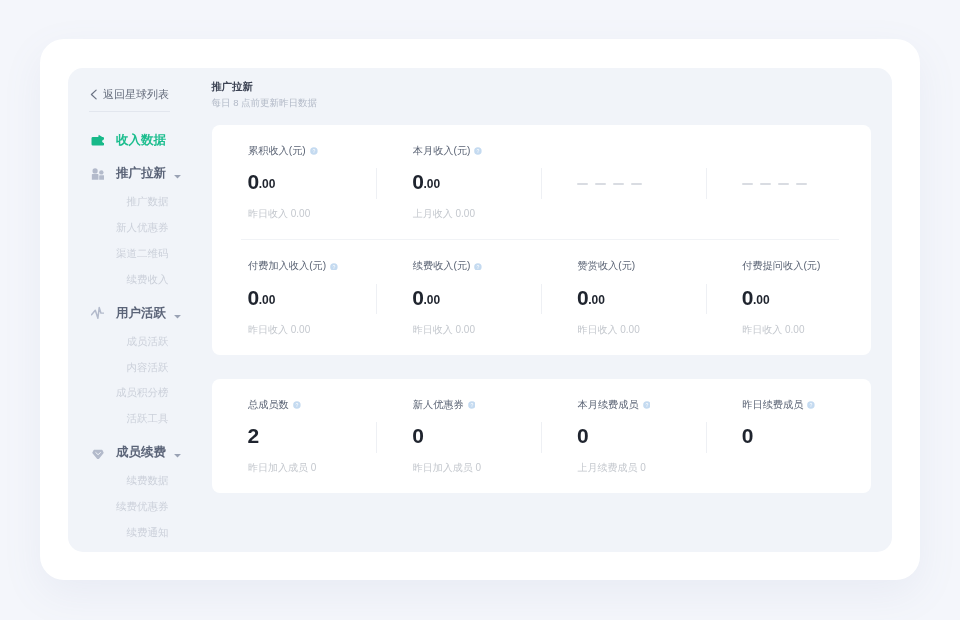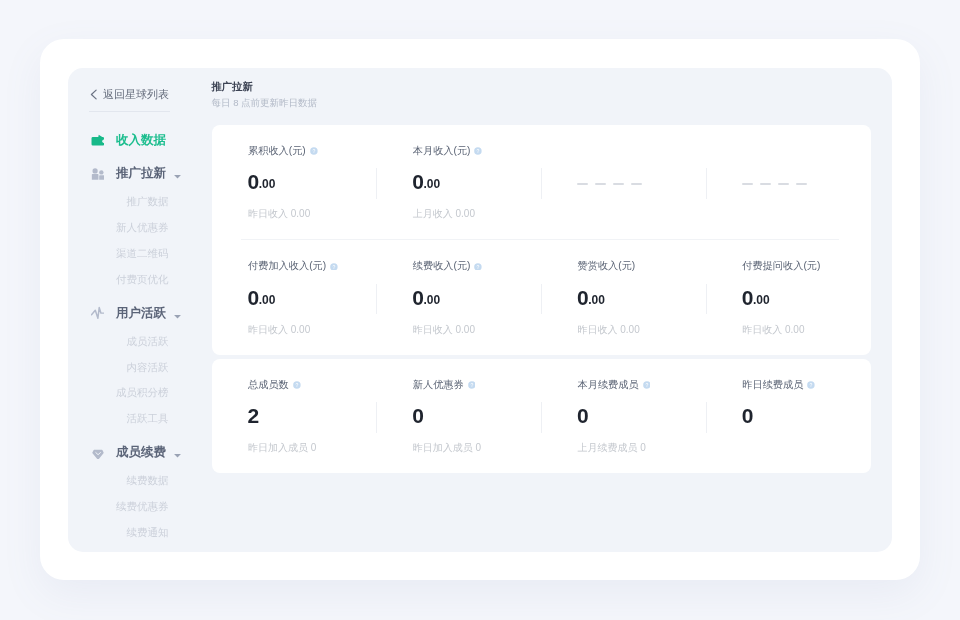--- a/index.html
+++ b/index.html
@@ -36,21 +36,21 @@
   .nav-item.active .lbl { color:#1bbd8e; }
   .nav-item .caret { margin-left:7px; width:9px; height:9px; display:block;}
   .sub-item { position:absolute; left:0; width:91.6px; font-size:10.5px; color:#cbd0da; height:16px;
               line-height:16px; text-align:right; cursor:pointer; letter-spacing:0; white-space:nowrap;}
 
   
   .content { flex:1; position:relative; padding:0 21.5px 0 4.5px; overflow:hidden; }
   .pg-title { position:absolute; left:4.5px; top:12.5px; font-size:10.3px; color:#3c4354; font-weight:700; letter-spacing:0; line-height:11px;}
   .pg-sub { position:absolute; left:4.5px; top:30px; font-size:9.5px; color:#b2b9c7; letter-spacing:0; line-height:10px;}
 
-  .card { background:#fff; border-radius:8px; margin-top:4px; }
+  .card { background:#fff; border-radius:8px; margin-top:24px; }
   .card.first { margin-top:56.5px; }
   .mrow { display:flex; position:relative; height:114.5px; }
   .mcell { flex:1; position:relative; padding-left:36.5px; }
   .mlabel { position:absolute; left:36.5px; top:20px; display:flex; align-items:center; gap:4px;
             font-size:10.2px; color:#5b6475; font-weight:500; letter-spacing:0; line-height:12px; white-space:nowrap;}
   .qm { width:7.8px; height:7.8px; flex:0 0 7.8px; display:block; margin-top:1px;}
   .mvalue { position:absolute; left:36px; top:46.5px; font-size:21px; color:#1f242e; font-weight:700;
             letter-spacing:-.4px; line-height:21px; }
   .mvalue .dec { font-size:12px; font-weight:700; letter-spacing:0; position:relative; top:-1px;}
   .msub { position:absolute; left:36.5px; top:83.5px; font-size:10px; color:#c4c8ce; letter-spacing:0; line-height:11px; white-space:nowrap;text-align:center;}
@@ -104,21 +104,21 @@
                   <path d="M17.6 19.2 a1.3 1.3 0 0 1 1.3 -1.3 h9.1 a1.3 1.3 0 0 1 1.3 1.3 v8.2 h-11.7 z" fill="#b3bacb"></path>
                 </svg></span>
               <span class="lbl">推广拉新</span>
               <svg class="caret" viewBox="0 0 10 10">
                 <path d="M1.2 3.3 L5 7.2 L8.8 3.3 Z" fill="#9aa2b4"></path>
               </svg>
             </div>
             <div class="sub-item" style="top: 125.3px;">推广数据</div>
             <div class="sub-item" style="top: 151.1px;">新人优惠券</div>
             <div class="sub-item" style="top: 176.9px;">渠道二维码</div>
-            <div class="sub-item" style="top: 202.7px;">付费页优化</div>
+            <div class="sub-item" style="top: 202.7px;">续费收入</div>
           </div>
           <div class="nav-group">
             <div class="nav-item" style="top: 236.6px;">
               <span class="ico"><svg viewBox="0 0 30 28">
                   <path d="M1.0 18.8 L9.2 9.0 L14.8 26.2 L17.6 3.4 L21.2 15.1 L29.0 15.3" fill="none" stroke="#b3bacb" stroke-width="3.2" stroke-linecap="round" stroke-linejoin="round"></path>
                 </svg></span>
               <span class="lbl">用户活跃</span>
               <svg class="caret" viewBox="0 0 10 10">
                 <path d="M1.2 3.3 L5 7.2 L8.8 3.3 Z" fill="#9aa2b4"></path>
               </svg>

